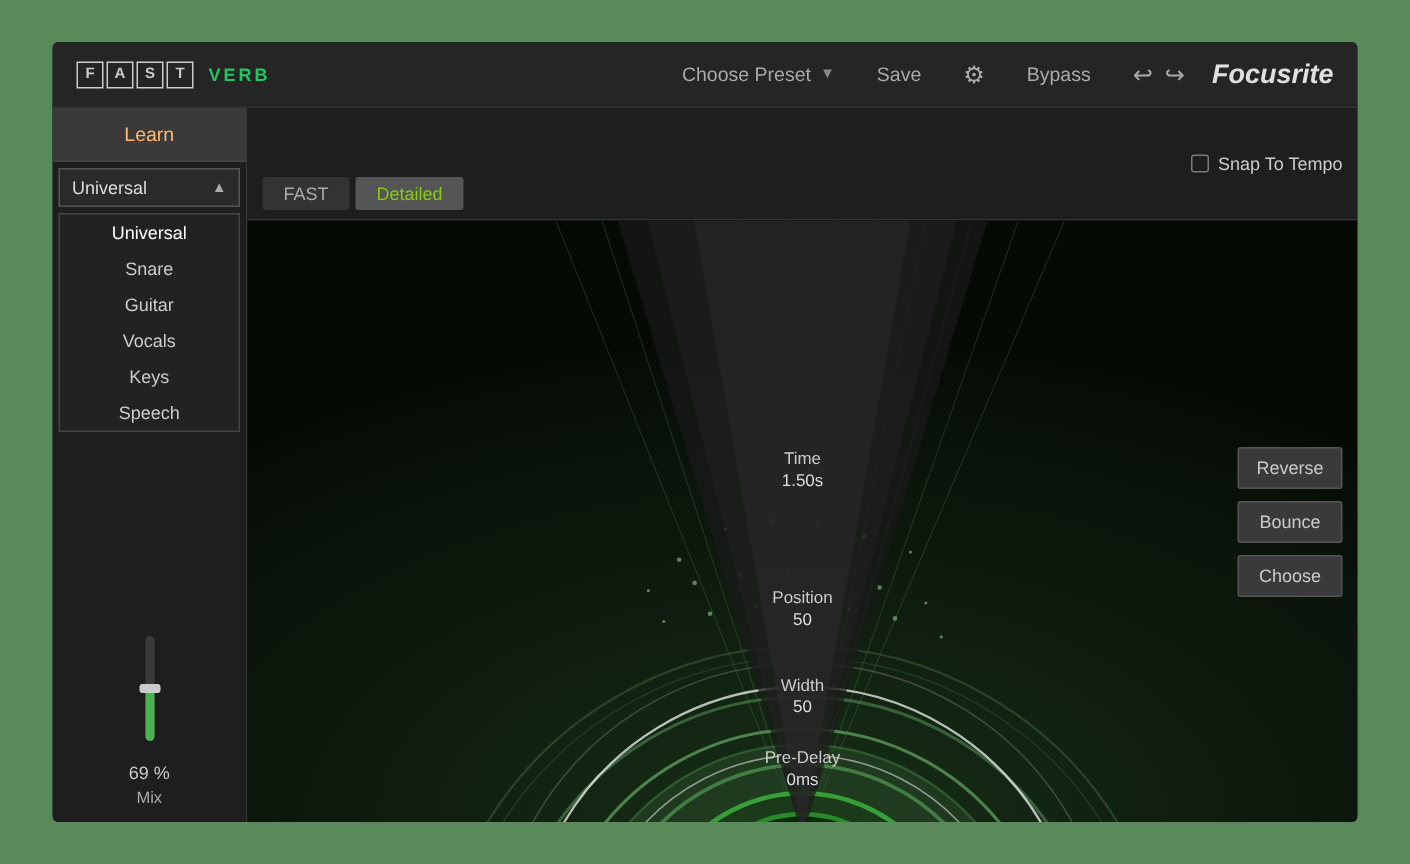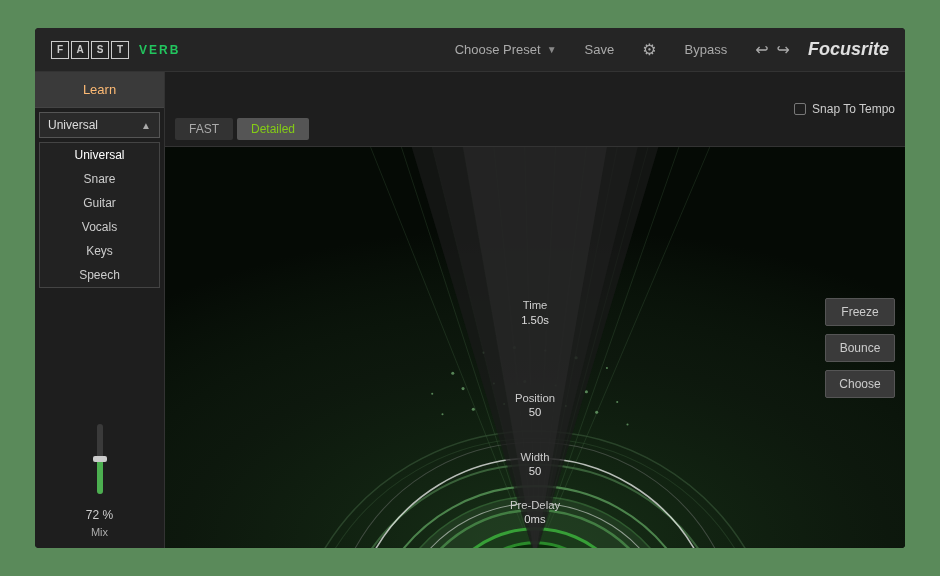--- a/index.html
+++ b/index.html
@@ -344,21 +344,21 @@
         <div class="dropdown-item">Speech</div>
       </div>
 
       <div class="mix-section">
         <div class="mix-slider-container">
           <div class="mix-slider-track">
             <div class="mix-slider-fill"></div>
             <div class="mix-slider-thumb"></div>
           </div>
         </div>
-        <span class="mix-value">72 %</span>
+        <span class="mix-value">69 %</span>
         <span class="mix-label">Mix</span>
       </div>
     </div>
 
     <div class="content">
       <div class="tab-bar">
         <div class="tabs">
           <button class="tab inactive">FAST</button>
           <button class="tab active">Detailed</button>
         </div>
@@ -456,20 +456,20 @@
           <text x="360" y="262" text-anchor="middle" fill="#dddddd" font-size="11" font-family="Arial">50</text>
 
           <text x="360" y="305" text-anchor="middle" fill="#cccccc" font-size="11" font-family="Arial">Width</text>
           <text x="360" y="319" text-anchor="middle" fill="#dddddd" font-size="11" font-family="Arial">50</text>
 
           <text x="360" y="352" text-anchor="middle" fill="#cccccc" font-size="11" font-family="Arial">Pre-Delay</text>
           <text x="360" y="366" text-anchor="middle" fill="#dddddd" font-size="11" font-family="Arial">0ms</text>
         </svg>
 
         <div class="right-panel">
-          <button class="effect-btn">Freeze</button>
+          <button class="effect-btn">Reverse</button>
           <button class="effect-btn">Bounce</button>
           <button class="effect-btn">Choose</button>
         </div>
       </div>
     </div>
   </div>
 </div>
 
 </body></html>

